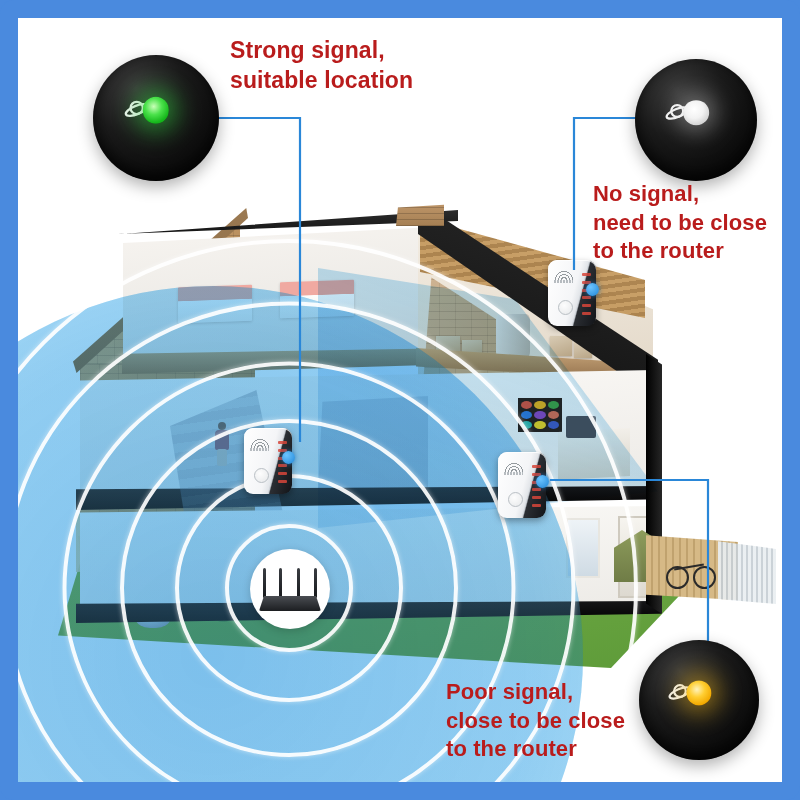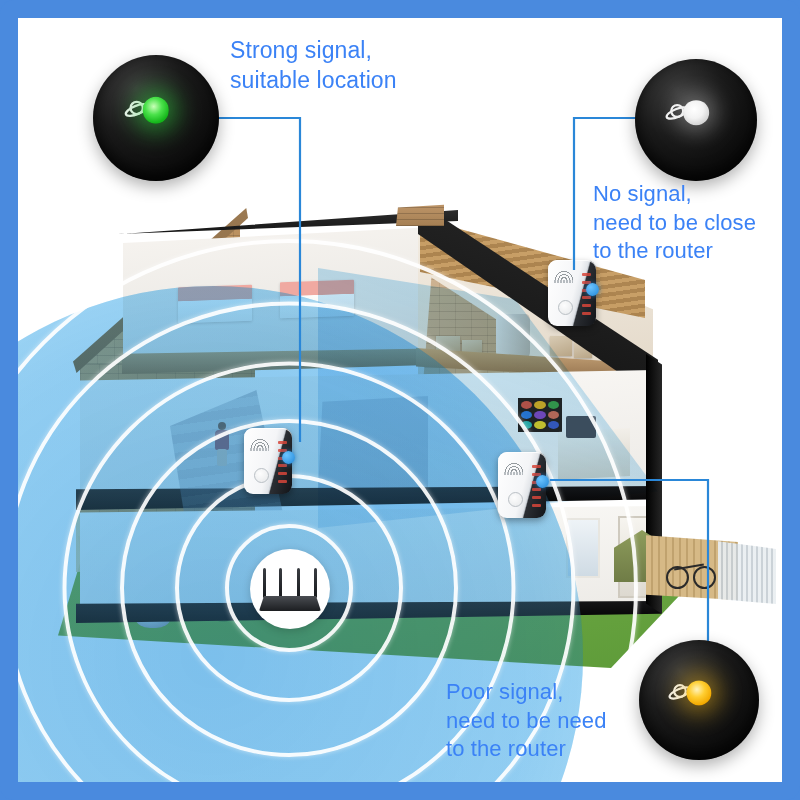--- a/index.html
+++ b/index.html
@@ -320,22 +320,22 @@
   .lamp.white{background:radial-gradient(circle at 42% 36%,#ffffff 0%,#f2f2f2 42%,#d2d2d2 75%,#a9a9a9 100%);box-shadow:0 0 20px 8px rgba(235,235,235,.30);}
   .lamp.amber{background:radial-gradient(circle at 42% 36%,#fff3bd 0%,#ffce32 36%,#f2a900 72%,#c88300 100%);box-shadow:0 0 22px 9px rgba(255,190,20,.42);}
 
   #circle-strong{left:75px;top:37px;width:126px;height:126px;}
   #circle-none{left:617px;top:41px;width:122px;height:122px;}
   #circle-poor{left:621px;top:622px;width:120px;height:120px;}
 
   
   .callout{
     position:absolute;
-    color:#3b82f6;
-    font-weight:normal;
+    color:#b91c1c;
+    font-weight:bold;
     line-height:1.30;
     letter-spacing:.1px;
     white-space:pre-line;
   }
   #text-strong{left:212px;top:18px;font-size:23px;}
   #text-none{left:575px;top:162px;font-size:22px;}
   #text-poor{left:428px;top:660px;font-size:22px;}
 
 </style>
 </head>
@@ -534,17 +534,17 @@
       </svg>
       <span class="lamp amber"></span>
     </div>
 
     <div id="text-strong" class="callout">Strong signal,
 suitable location</div>
     <div id="text-none" class="callout">No signal,
 need to be close
 to the router</div>
     <div id="text-poor" class="callout">Poor signal,
-need to be need
+close to be close
 to the router</div>
 
   </div>
 </div>
 
 </body></html>

